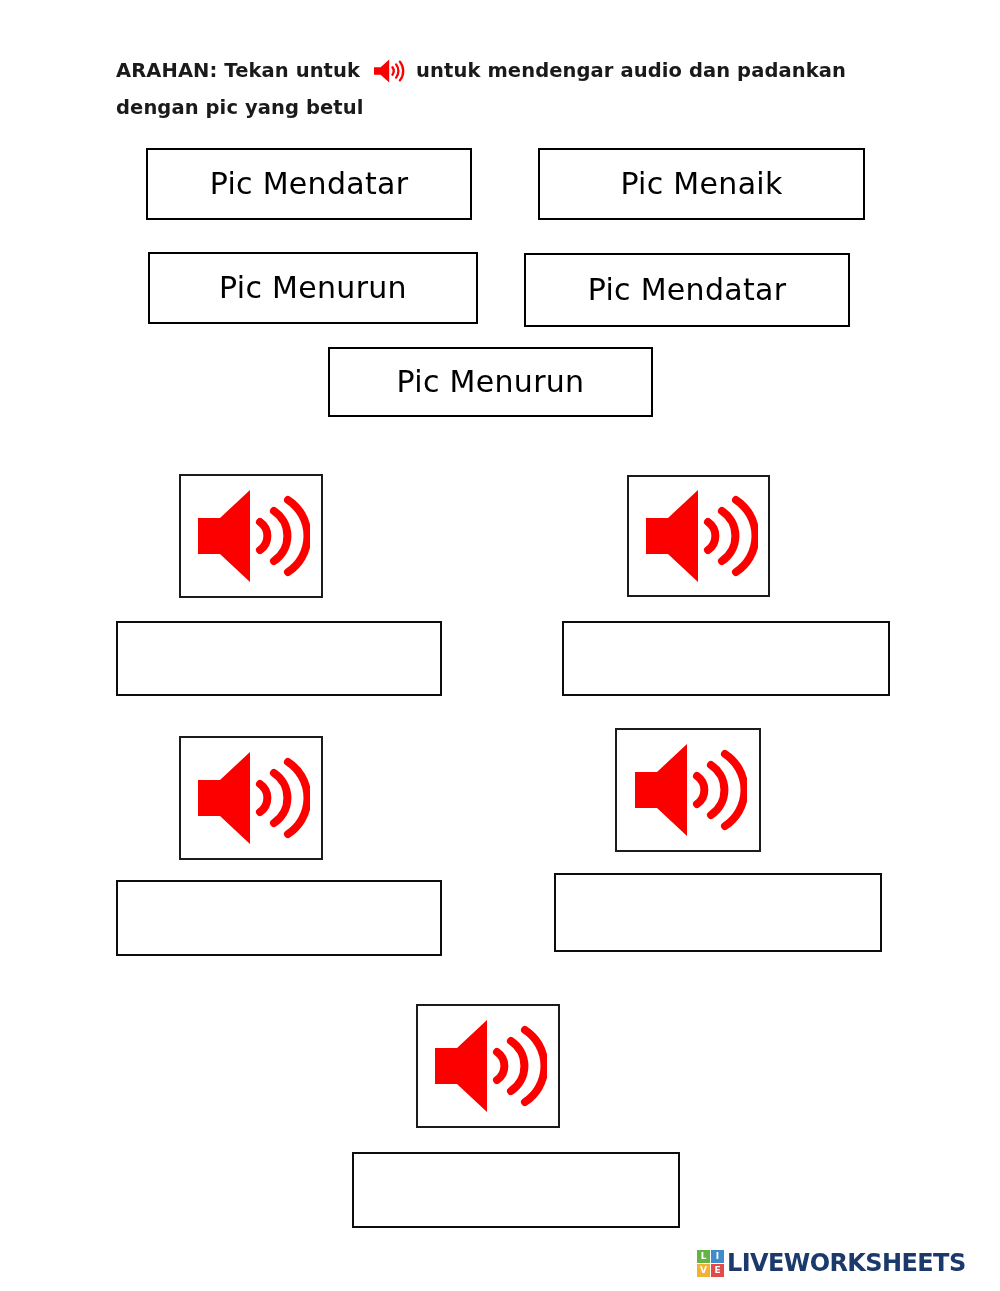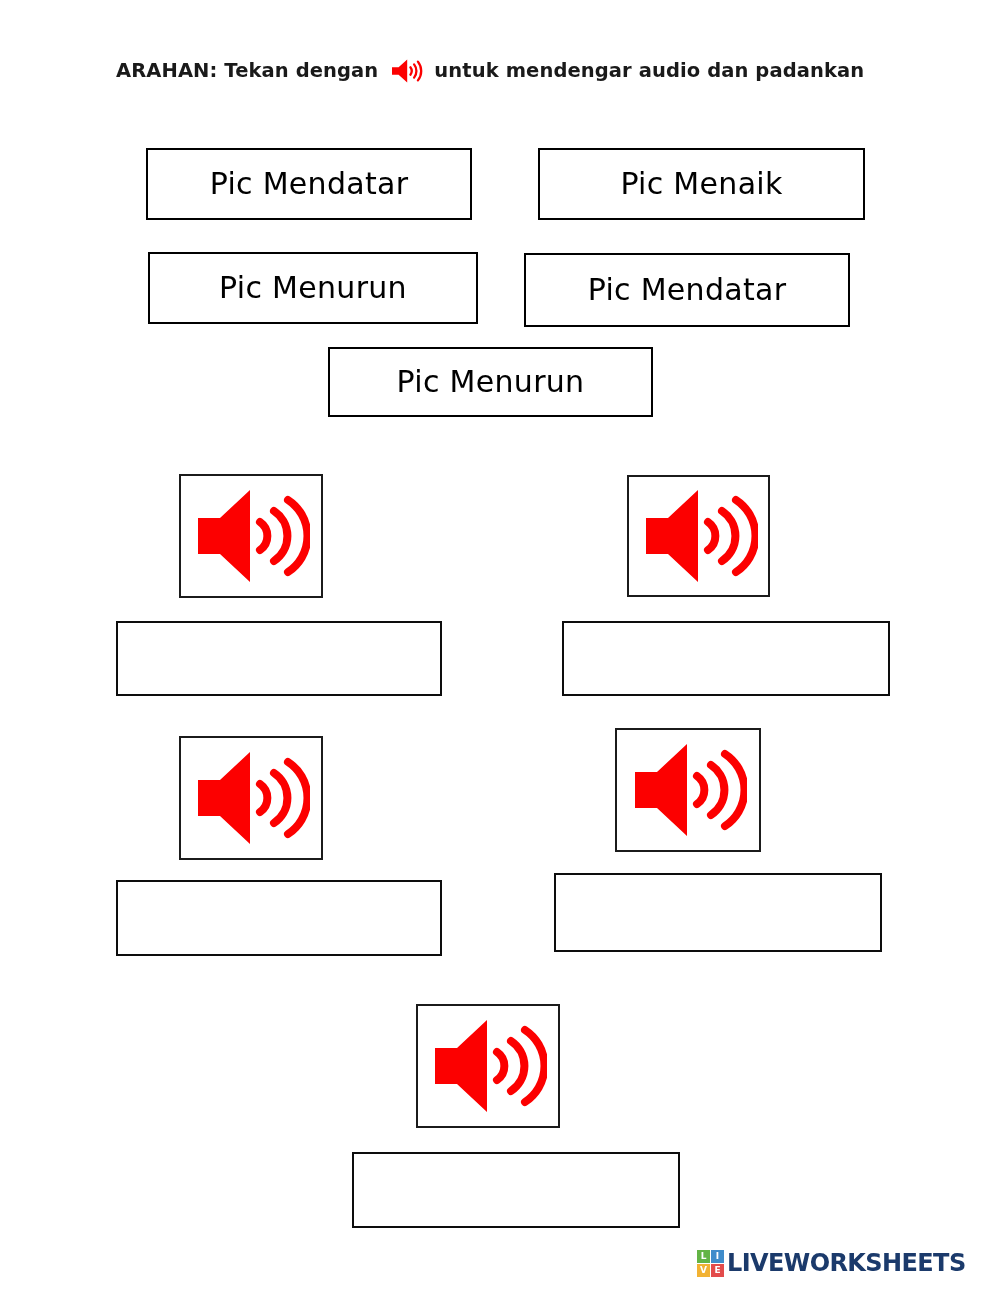--- a/index.html
+++ b/index.html
@@ -114,28 +114,29 @@
     letter-spacing: -0.6px;
     line-height: 28px;
   }
 </style>
 </head>
 <body>
 
 <div id="page" style="background: rgb(255, 255, 255);">
 
   <div class="instructions">
-    <span class="seg">ARAHAN: Tekan dengan</span><span class="inline-speaker">
+    <span class="seg">ARAHAN: Tekan untuk</span><span class="inline-speaker">
       <svg width="34" height="26" viewBox="0 0 34 26" aria-hidden="true">
         <path d="M2 9.2 H8.6 L17.2 1.6 V24.4 L8.6 16.8 H2 Z" fill="#fc0000"></path>
         <path d="M20.4 9.3 a6.2 6.2 0 0 1 0 7.4" stroke="#fc0000" stroke-width="2.3" fill="none" stroke-linecap="round"></path>
         <path d="M24.1 6.4 a10.6 10.6 0 0 1 0 13.2" stroke="#fc0000" stroke-width="2.3" fill="none" stroke-linecap="round"></path>
         <path d="M27.9 3.6 a15 15 0 0 1 0 18.8" stroke="#fc0000" stroke-width="2.3" fill="none" stroke-linecap="round"></path>
       </svg>
     </span><span class="seg">untuk mendengar audio dan padankan</span>
+    <div>dengan pic yang betul</div>
   </div>
 
   <div class="wordbox" id="wb0" style="left: 146px; top: 148px; width: 326px; height: 72px;">
     <span>Pic Mendatar</span>
   </div>
   <div class="wordbox" id="wb1" style="left: 522px; top: 148px; width: 327px; height: 72px; margin-left: 16px;">
     <span>Pic Menaik</span>
   </div>
   <div class="wordbox" id="wb2" style="left: 148px; top: 252px; width: 330px; height: 72px;">
     <span>Pic Menurun</span>

